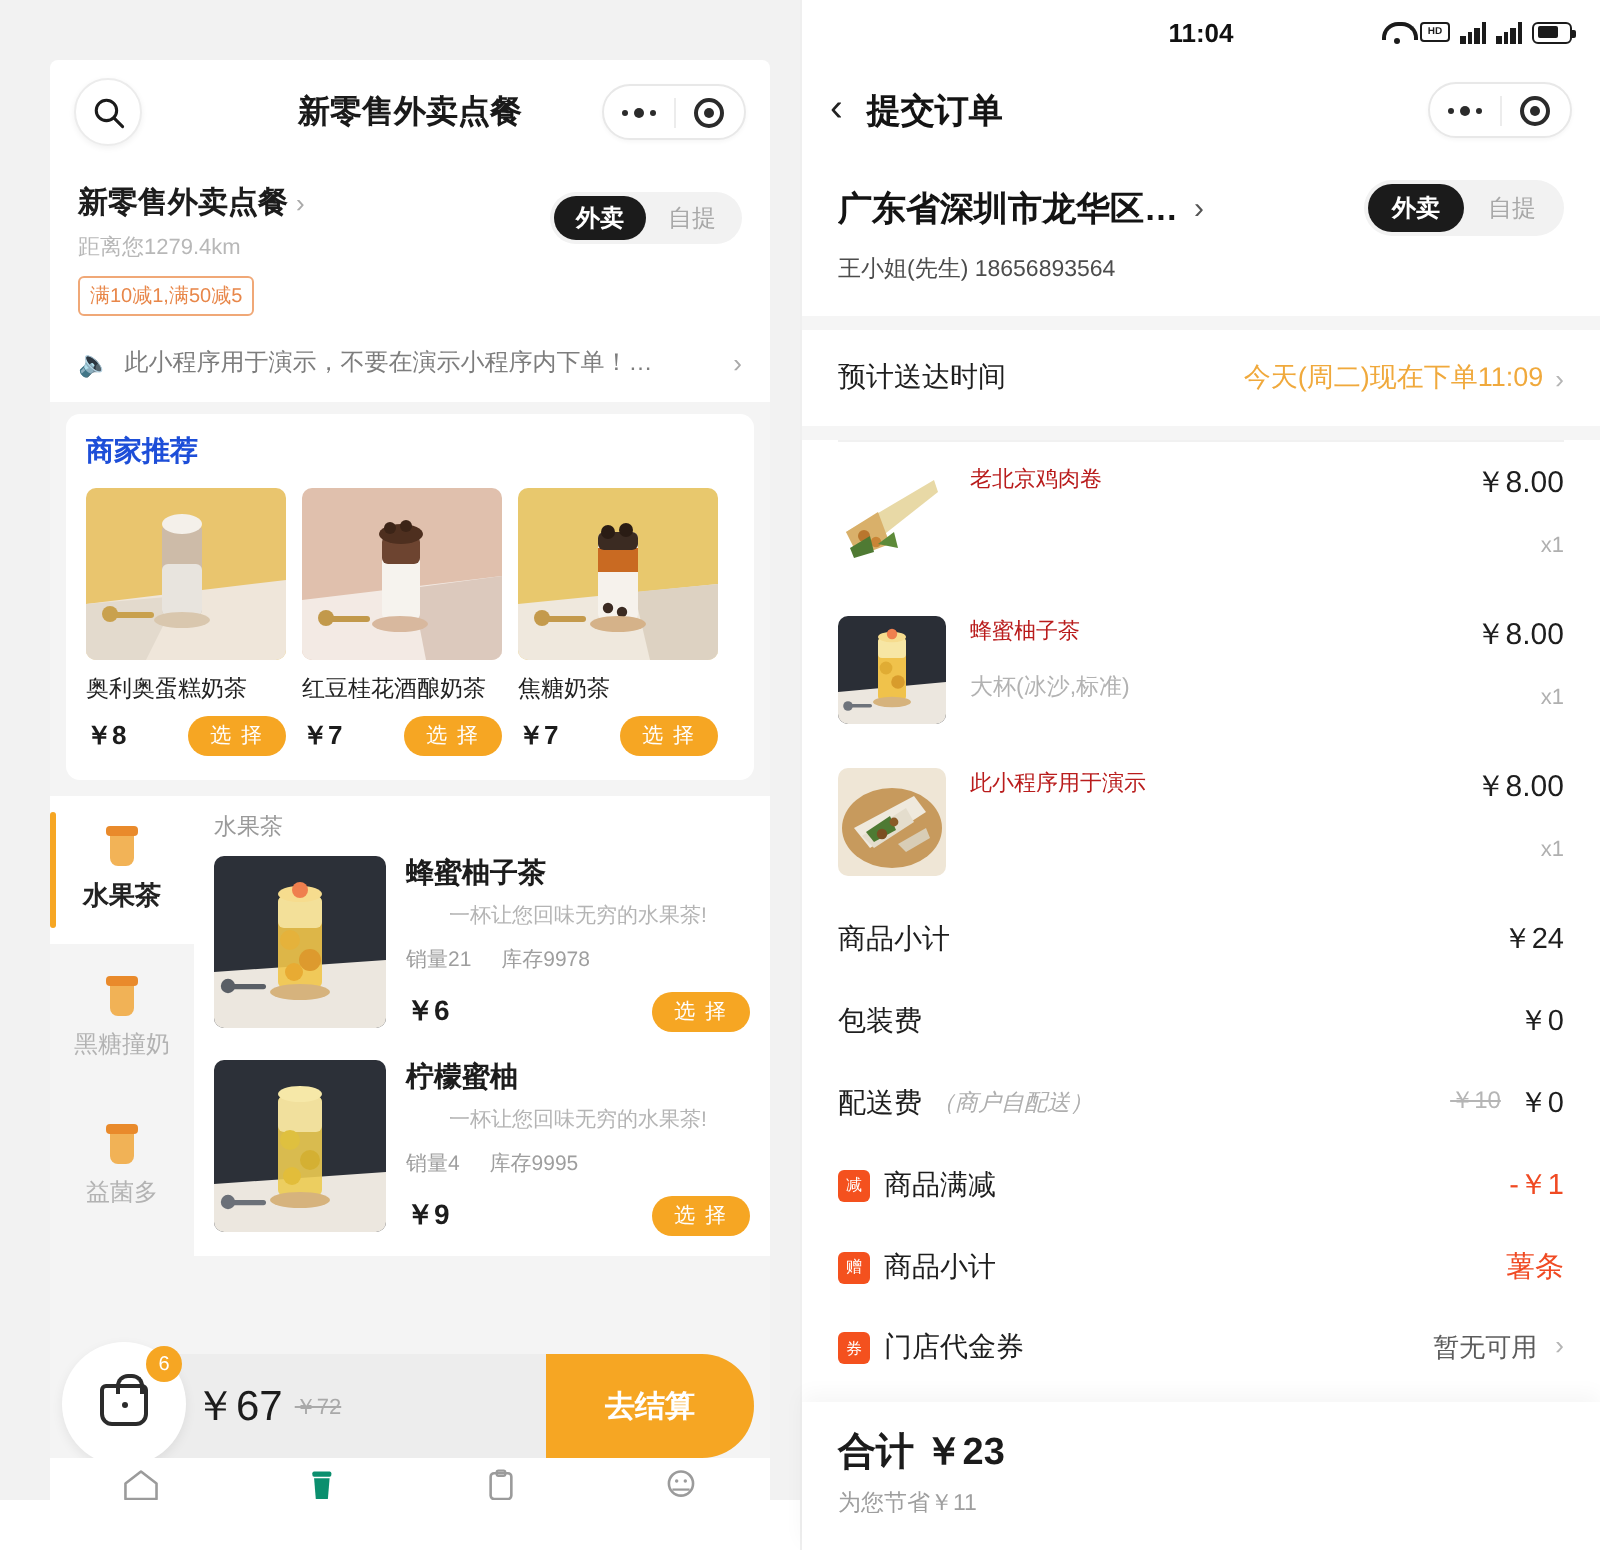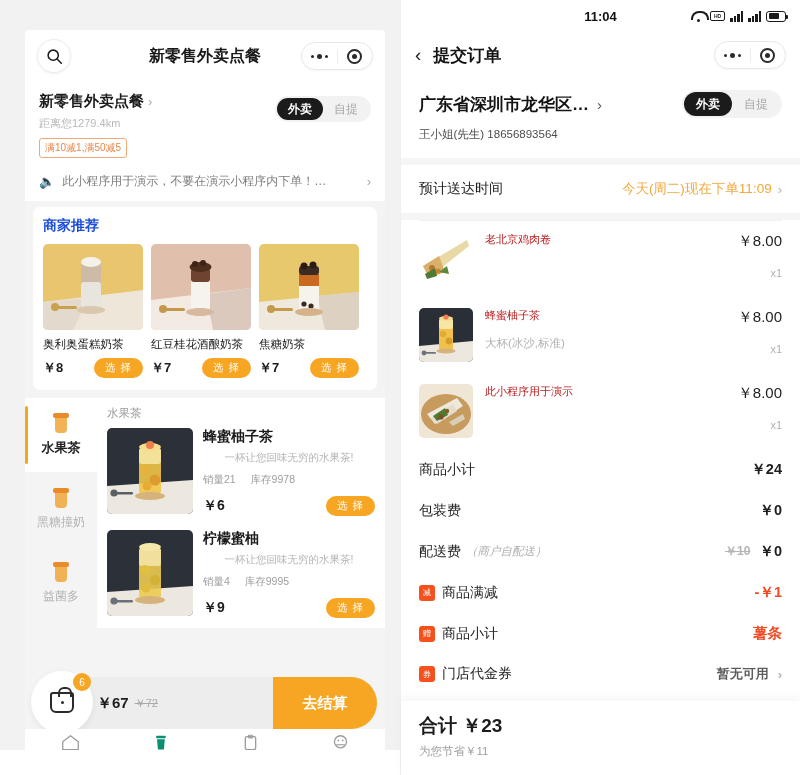--- a/index.html
+++ b/index.html
@@ -168,21 +168,21 @@
     content:''; position:absolute; left:6px; top:-7px; width:10px; height:8px;
     border:2px solid #2b2b2b; border-bottom:none; border-radius:6px 6px 0 0;
   }
   .bag::after { content:''; position:absolute; left:9px; top:7px; width:3px; height:3px; background:#2b2b2b; border-radius:50%; }
   .cart-badge {
     position: absolute; right: 2px; top: 2px;
     min-width: 18px; height: 18px; border-radius: 9px; background: #f6a623;
     color: #fff; font-size: 10px; display: flex; align-items: center;
     justify-content: center; padding: 0 4px;
   }
-  .cart-total { font-size: 15px; font-weight: bold; color: #1c1c1c; }
+  .cart-total { font-size: 21px; font-weight: normal; color: #1c1c1c; }
   .cart-old { font-size: 11px; color: #a9a9a9; text-decoration: line-through; margin-left: 6px; }
   .btn-checkout {
     margin-left: auto; height: 52px; width: 104px;
     background: #f6a623; color: #fff; font-size: 15px; font-weight: bold;
     display: flex; align-items: center; justify-content: center;
     border-radius: 0 26px 26px 0; border: none;
   }
 
   .tabbar {
     position: absolute; left: 0; right: 0; bottom: 0; height: 46px;
@@ -251,21 +251,21 @@
   .item-mid { flex: 1; padding-left: 12px; min-width: 0; }
   .item-name { font-size: 11px; color: #b91c1c; }
   .item-spec { font-size: 11.5px; color: #b2b2b2; margin-top: 13px; }
   .item-right { text-align: right; min-width: 62px; }
   .item-price { font-size: 15px; color: #1e1e1e; }
   .item-qty { font-size: 11px; color: #b0b0b0; margin-top: 16px; }
 
   .fee-row { display: flex; align-items: center; padding: 11px 18px; font-size: 14px; }
   .fee-label { color: #1e1e1e; }
   .fee-note { color: #aeaeae; font-size: 11.5px; margin-left: 5px; font-style: italic; }
-  .fee-val { margin-left: auto; font-size: 14.5px; color: #1e1e1e; display: flex; align-items: center; gap: 9px; font-weight: bold; }
+  .fee-val { margin-left: auto; font-size: 14.5px; color: #1e1e1e; display: flex; gap: 9px; }
   .fee-strike { color: #b5b5b5; text-decoration: line-through; font-size: 12px; }
   .red { color: #f04a23; }
   .tag {
     width: 16px; height: 16px; border-radius: 3px; background: #f4511e;
     color: #fff; font-size: 8px; display: inline-flex;
     align-items: center; justify-content: center; margin-right: 7px; flex: none;
   }
   .grey-chev { color: #b5b5b5; font-size: 13px; }
   .grey-val { color: #5c5c5c; font-size: 13px; }
   .red-pill {

